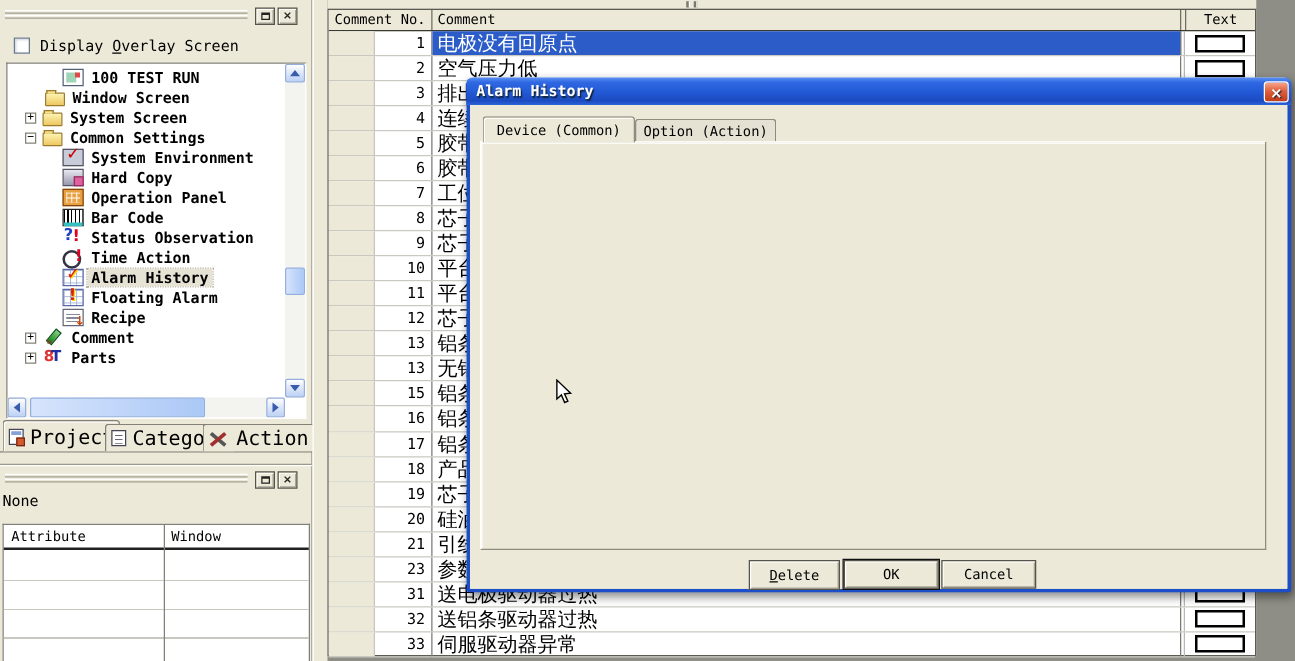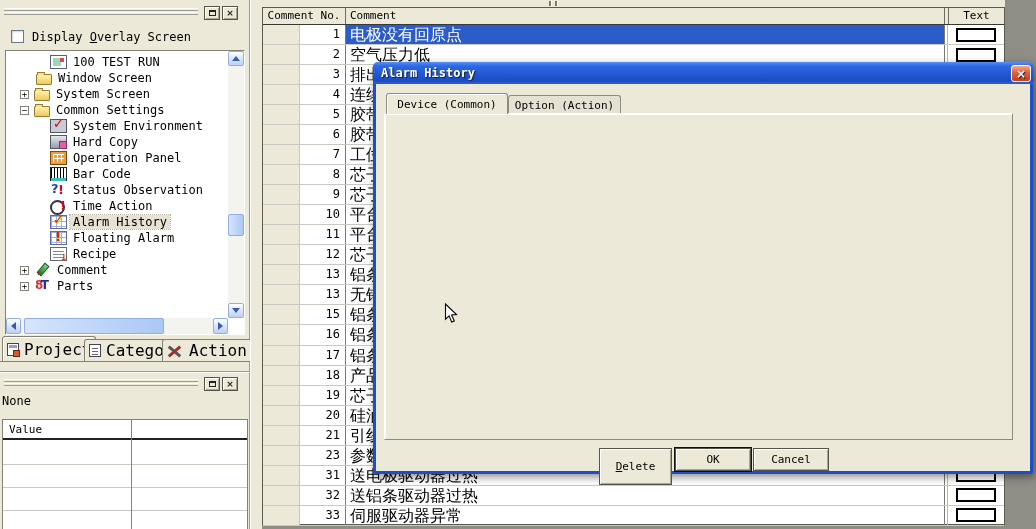--- a/index.html
+++ b/index.html
@@ -14,21 +14,21 @@
   .btn-default{ outline:1px solid #101010; }
   .grip-line{ height:3px; border-top:1px solid #fff; border-bottom:1px solid #a39f93; }
   .panebtn{ width:16px; height:14px; font-size:9px; font-weight:bold; color:#222; }
   .sq{ width:7px; height:6px; border:1px solid #222; border-top-width:2px; }
 
   
   #left-top{ left:0; top:0; width:250px; height:372px; background:#ece9d8; border-right:1px solid #9d9a8c; }
   #tree-box{ left:5px; top:50px; width:240px; height:285px; background:#fff;
              border:1px solid; border-color:#828177 #fff #fff #828177; overflow:hidden; }
   .tree-row{ height:16px; display:flex; align-items:center; font-size:12px; white-space:nowrap; }
-  .tree-row .tlabel{ padding:0 3px; line-height:14px; }
+  .tree-row .tlabel{ padding:0 3px; line-height:14px;font-weight:bold; }
   .tree-row.sel .tlabel{ background:#e6e2d4; outline:1px dotted #b9b4a4; }
   .expander{ width:9px; height:9px; border:1px solid #848278; background:#fff; font-size:9px;
              line-height:7px; text-align:center; margin-right:5px; flex:none; }
   .expander-space{ width:16px; flex:none; }
   .ticon{ width:17px; height:14px; display:inline-block; position:relative; flex:none; margin-right:3px; }
   .ticon::before,.ticon::after{ position:absolute; }
 
   .folder-icon{ width:16px; height:11px; margin-top:3px; background:linear-gradient(180deg,#fdf3b1,#eec860);
                 border:1px solid #9c7c2c; border-radius:1px; }
   .folder-icon::before{ content:""; top:-3px; left:0; width:6px; height:2px; background:#f6e08a;
@@ -309,21 +309,22 @@
       <div class="grip-line"></div>
         <div class="grip-line" style="margin-top:1px;"></div>
     </div>
     <div class="abs btn panebtn" style="left:204px;top:4px;">
         <span class="sq"></span>
       </div>
     <div class="abs btn panebtn" style="left:222px;top:4px;font-family:'DejaVu Sans';">×</div>
     <div class="abs" style="left:2px;top:21px;font-size:12px;">None</div>
     <div id="attr-table" class="abs">
       <div id="attr-head">
-        <div>Value</div>
+        <div style="width:128px;">Attribute</div>
+        <div>Window</div>
       </div>
       <div id="attr-body"></div>
       <div id="attr-coldiv" class="abs"></div>
     </div>
   </div>
 
   <div class="abs" style="left:250px;top:0;width:12px;height:529px;background:#ece9d8;border-left:1px solid #fff;"></div>
 
   <div id="comment-area" class="abs">
     <div id="comment-topstrip" class="abs">
@@ -716,21 +717,21 @@
     <div class="btn abs im-ex" style="left:473px;top:289px;width:27px;height:21px;">
         <span>Im</span>
       </div>
     <div class="btn abs im-ex" style="left:501px;top:289px;width:27px;height:21px;">
         <span>Ex</span>
       </div>
     <div class="btn abs" style="left:535px;top:288px;width:79px;height:22px;">
         <span>Cop<u>y</u>...</span>
       </div>
 
-    <div class="btn abs" style="left:223px;top:386px;width:73px;height:37px;">
+    <div class="btn abs" style="left:223px;top:386px;width:73px;height:24px;">
         <span><u>D</u>elete</span>
       </div>
     <div class="btn abs btn-default" style="left:299px;top:386px;width:76px;height:23px;">
         <span>OK</span>
       </div>
     <div class="btn abs" style="left:377px;top:386px;width:76px;height:23px;">
         <span>Cancel</span>
       </div>
   </div>
 

